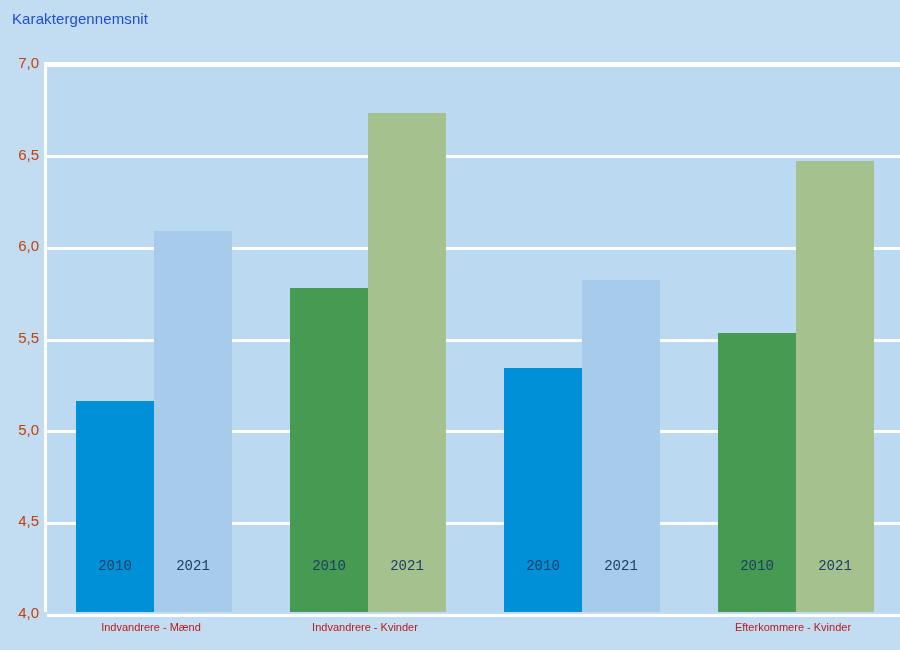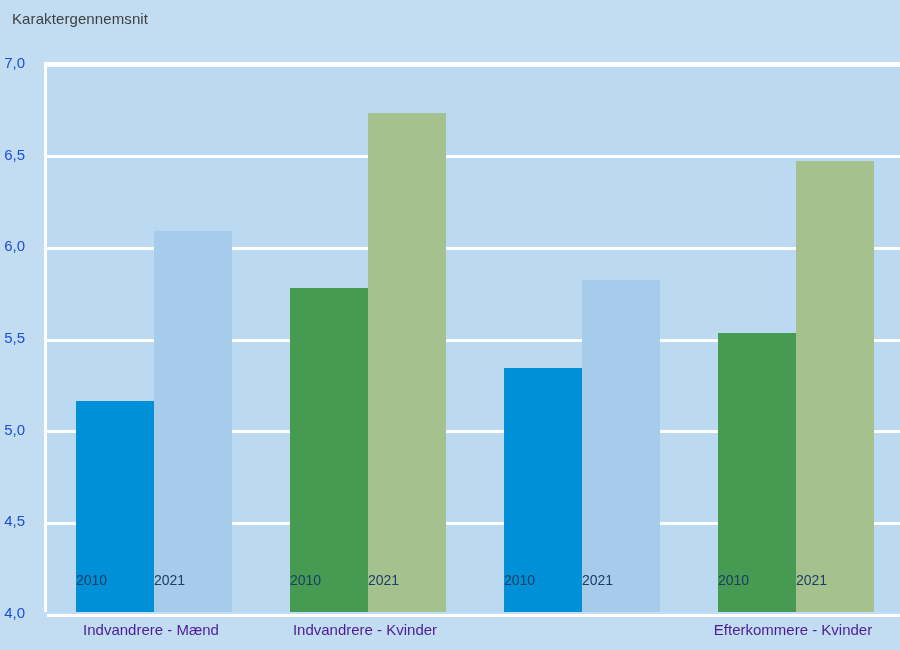--- a/index.html
+++ b/index.html
@@ -16,21 +16,21 @@
   #chart-root {
     position: relative;
     width: 900px;
     height: 650px;
   }
   #chart-title {
     position: absolute;
     left: 12px;
     top: 10px;
     font-size: 15px;
-    color: #404040;
+    color: #1d4ed8;
     letter-spacing: .1px;
     white-space: nowrap;
   }
   
   #plot-area {
     position: absolute;
     left: 44px;
     top: 62px;
     width: 856px;
     height: 550px;
@@ -53,58 +53,60 @@
   
   #y-axis {
     position: absolute;
     left: 0;
     top: 62px;
     width: 40px;
     height: 550px;
   }
   .y-tick-label {
     position: absolute;
-    right: 15px;
+    right: 1px;
     transform: translateY(-50%);
     font-size: 15px;
-    color: #1d4ed8;
+    color: #c2410c;
     white-space: nowrap;
   }
   
   #bars-layer {
     position: absolute;
     left: 0; top: 0; right: 0; bottom: 0;
   }
   .bar {
     position: absolute;
     bottom: 0;
   }
   .bar-year-label {
     position: absolute;
-    bottom: 24px;
+    bottom: 38px;
     left: 0;
     width: 100%;
+    text-align: center;
     font-size: 14px;
     color: #1a3e66;
     pointer-events: none;
+    font-family: Liberation Mono, monospace;
   }
   
   #x-axis {
     position: absolute;
     left: 44px;
     top: 615px;
     width: 856px;
     height: 35px;
   }
   .x-cat-label {
     position: absolute;
     top: 6px;
     text-align: center;
-    font-size: 15px;
-    color: #4c1d95;
+    font-size: 11px;
+    color: #b91c1c;
     white-space: nowrap;
   }
 </style>
 </head>
 <body>
 
 <div id="chart-root">
 
   <div id="chart-title">Karaktergennemsnit</div>
 

